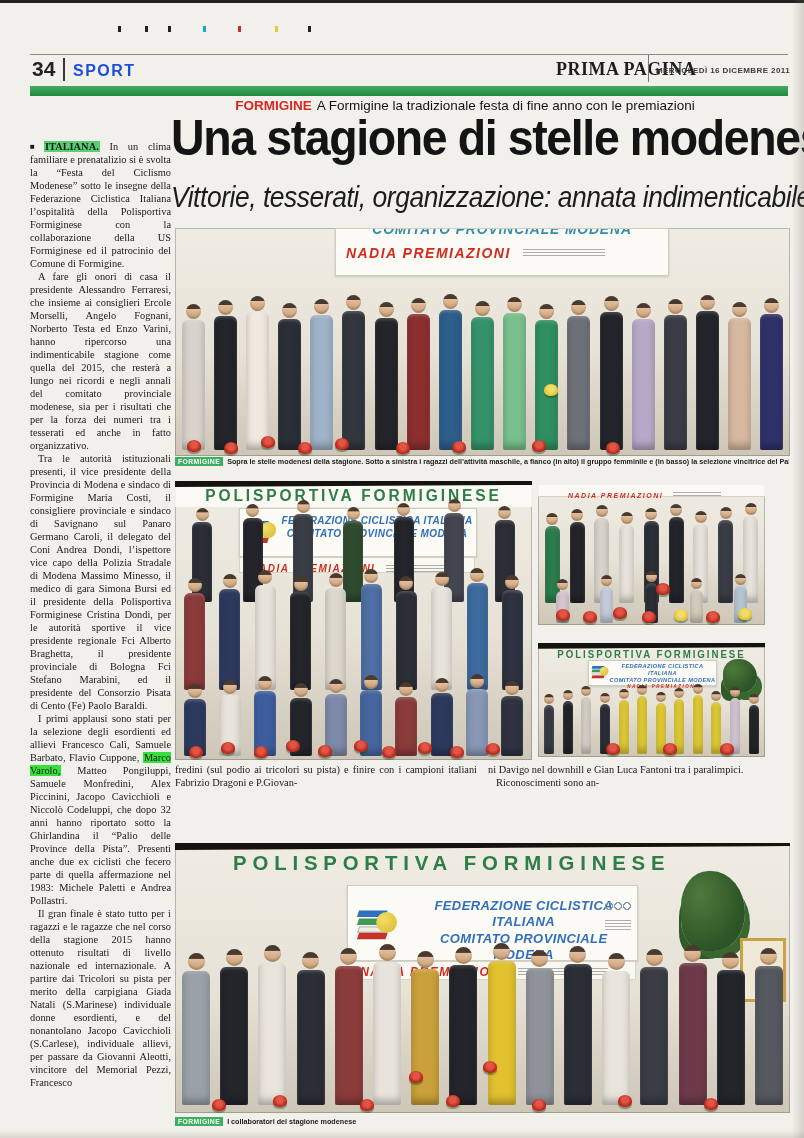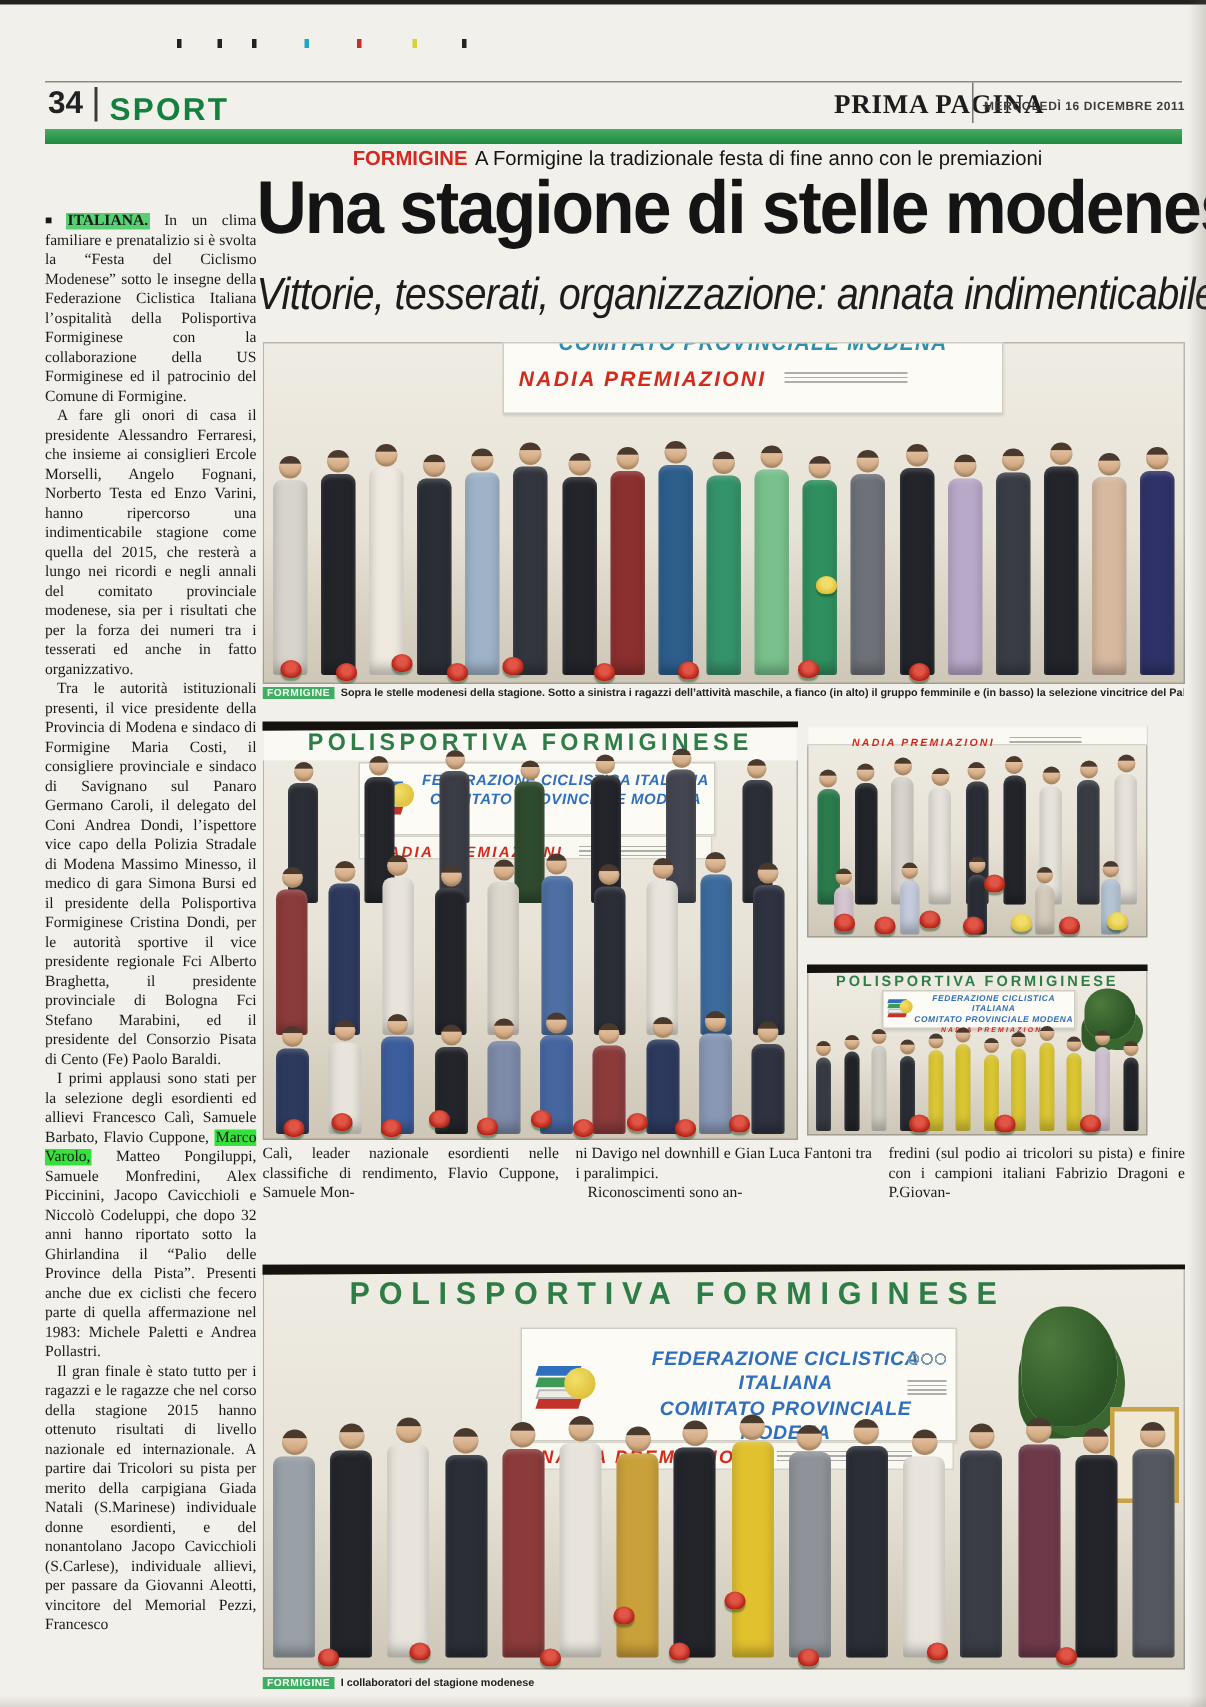--- a/index.html
+++ b/index.html
@@ -7,21 +7,21 @@
         font-family:"Liberation Sans",sans-serif;color:#1a1a1a;}
   .scan-top{position:absolute;top:0;left:0;width:100%;height:3px;background:#23221f;}
   .scan-right{position:absolute;right:0;top:0;bottom:0;width:12px;background:linear-gradient(90deg,rgba(0,0,0,0),rgba(105,100,90,.22));}
   .scan-bottom{position:absolute;left:0;right:0;bottom:0;height:8px;background:linear-gradient(rgba(0,0,0,0),rgba(105,100,90,.18));}
   .regdot{position:absolute;top:26px;width:3px;height:6px;}
 
   
   .hrule{position:absolute;top:54px;left:30px;width:758px;height:1px;background:#8d8a84;}
   .pagenum{position:absolute;left:32px;top:57px;font-size:21px;font-weight:bold;color:#222;}
   .vdiv1{position:absolute;left:63px;top:58px;width:2px;height:23px;background:#3a3a3a;}
-  .section{position:absolute;left:73px;top:62px;font-size:21px;font-weight:bold;letter-spacing:1.5px;color:#15803d;}
+  .section{position:absolute;left:73px;top:62px;font-size:16px;font-weight:bold;letter-spacing:1.5px;color:#1d4ed8;}
   .brand{position:absolute;left:556px;top:59px;font-family:"Liberation Serif",serif;font-size:18px;font-weight:bold;letter-spacing:.5px;color:#1d1d1d;}
   .vdiv2{position:absolute;left:648px;top:55px;width:1px;height:27px;background:#777;}
   .date{position:absolute;left:656px;top:66px;font-size:8px;font-weight:bold;color:#3c3c3c;letter-spacing:.4px;}
   .greenbar{position:absolute;left:30px;top:86px;width:758px;height:10px;background:linear-gradient(#47ab60,#1f8a43);}
   .kicker{position:absolute;left:140px;top:98px;width:650px;text-align:center;font-size:13.5px;color:#141414;}
   .kicker .klabel{font-weight:bold;margin-right:5px;}
 
   .headline{position:absolute;left:171px;top:112px;width:660px;font-size:50px;line-height:1.05;font-weight:bold;
             color:#141414;letter-spacing:-1.5px;transform:scaleX(.93);transform-origin:left top;white-space:nowrap;}
   .subhead{position:absolute;left:171px;top:180px;width:700px;font-size:30px;font-style:italic;color:#1c1c1c;
@@ -530,28 +530,25 @@
           </div>
         </div>
         <div class="flower" style="left: 30%; bottom: 2px; background: radial-gradient(circle at 50% 40%, rgb(224, 85, 69) 0px, rgb(224, 85, 69) 30%, rgb(180, 35, 24) 70%);"></div>
         <div class="flower" style="left: 55%; bottom: 2px; background: radial-gradient(circle at 50% 40%, rgb(224, 85, 69) 0px, rgb(224, 85, 69) 30%, rgb(180, 35, 24) 70%);"></div>
         <div class="flower" style="left: 80%; bottom: 2px; background: radial-gradient(circle at 50% 40%, rgb(224, 85, 69) 0px, rgb(224, 85, 69) 30%, rgb(180, 35, 24) 70%);"></div>
       </div>
   </div>
 
   <div class="bcols">
     <div class="bc">
-        <p>Calì, leader nazionale esordienti nelle classifiche di rendimento, Flavio Cuppone, Samuele Mon-</p>
+        <p>fredini (sul podio ai tricolori su pista) e finire con i campioni italiani Fabrizio Dragoni e P.Giovan-</p>
       </div>
     <div class="bc">
         <p>ni Davigo nel downhill e Gian Luca Fantoni tra i paralimpici.</p>
         <p class="ind">Riconoscimenti sono an-</p>
-      </div>
-    <div class="bc">
-        <p>fredini (sul podio ai tricolori su pista) e finire con i campioni italiani Fabrizio Dragoni e P.Giovan-</p>
       </div>
   </div>
 
   <div class="photo photo5 inked">
     <div class="green-title" style="position:absolute;left:0;right:10%;top:8px;font-size:21px;letter-spacing:6px;">POLISPORTIVA   FORMIGINESE</div>
     <div class="banner-box" style="left:28%;width:47%;top:42px;height:74px;">
       <div class="fci-logo" style="left:10px;top:22px;transform:scale(1.3);transform-origin:left top;">
           <i></i>
           <i></i>
           <i></i>

